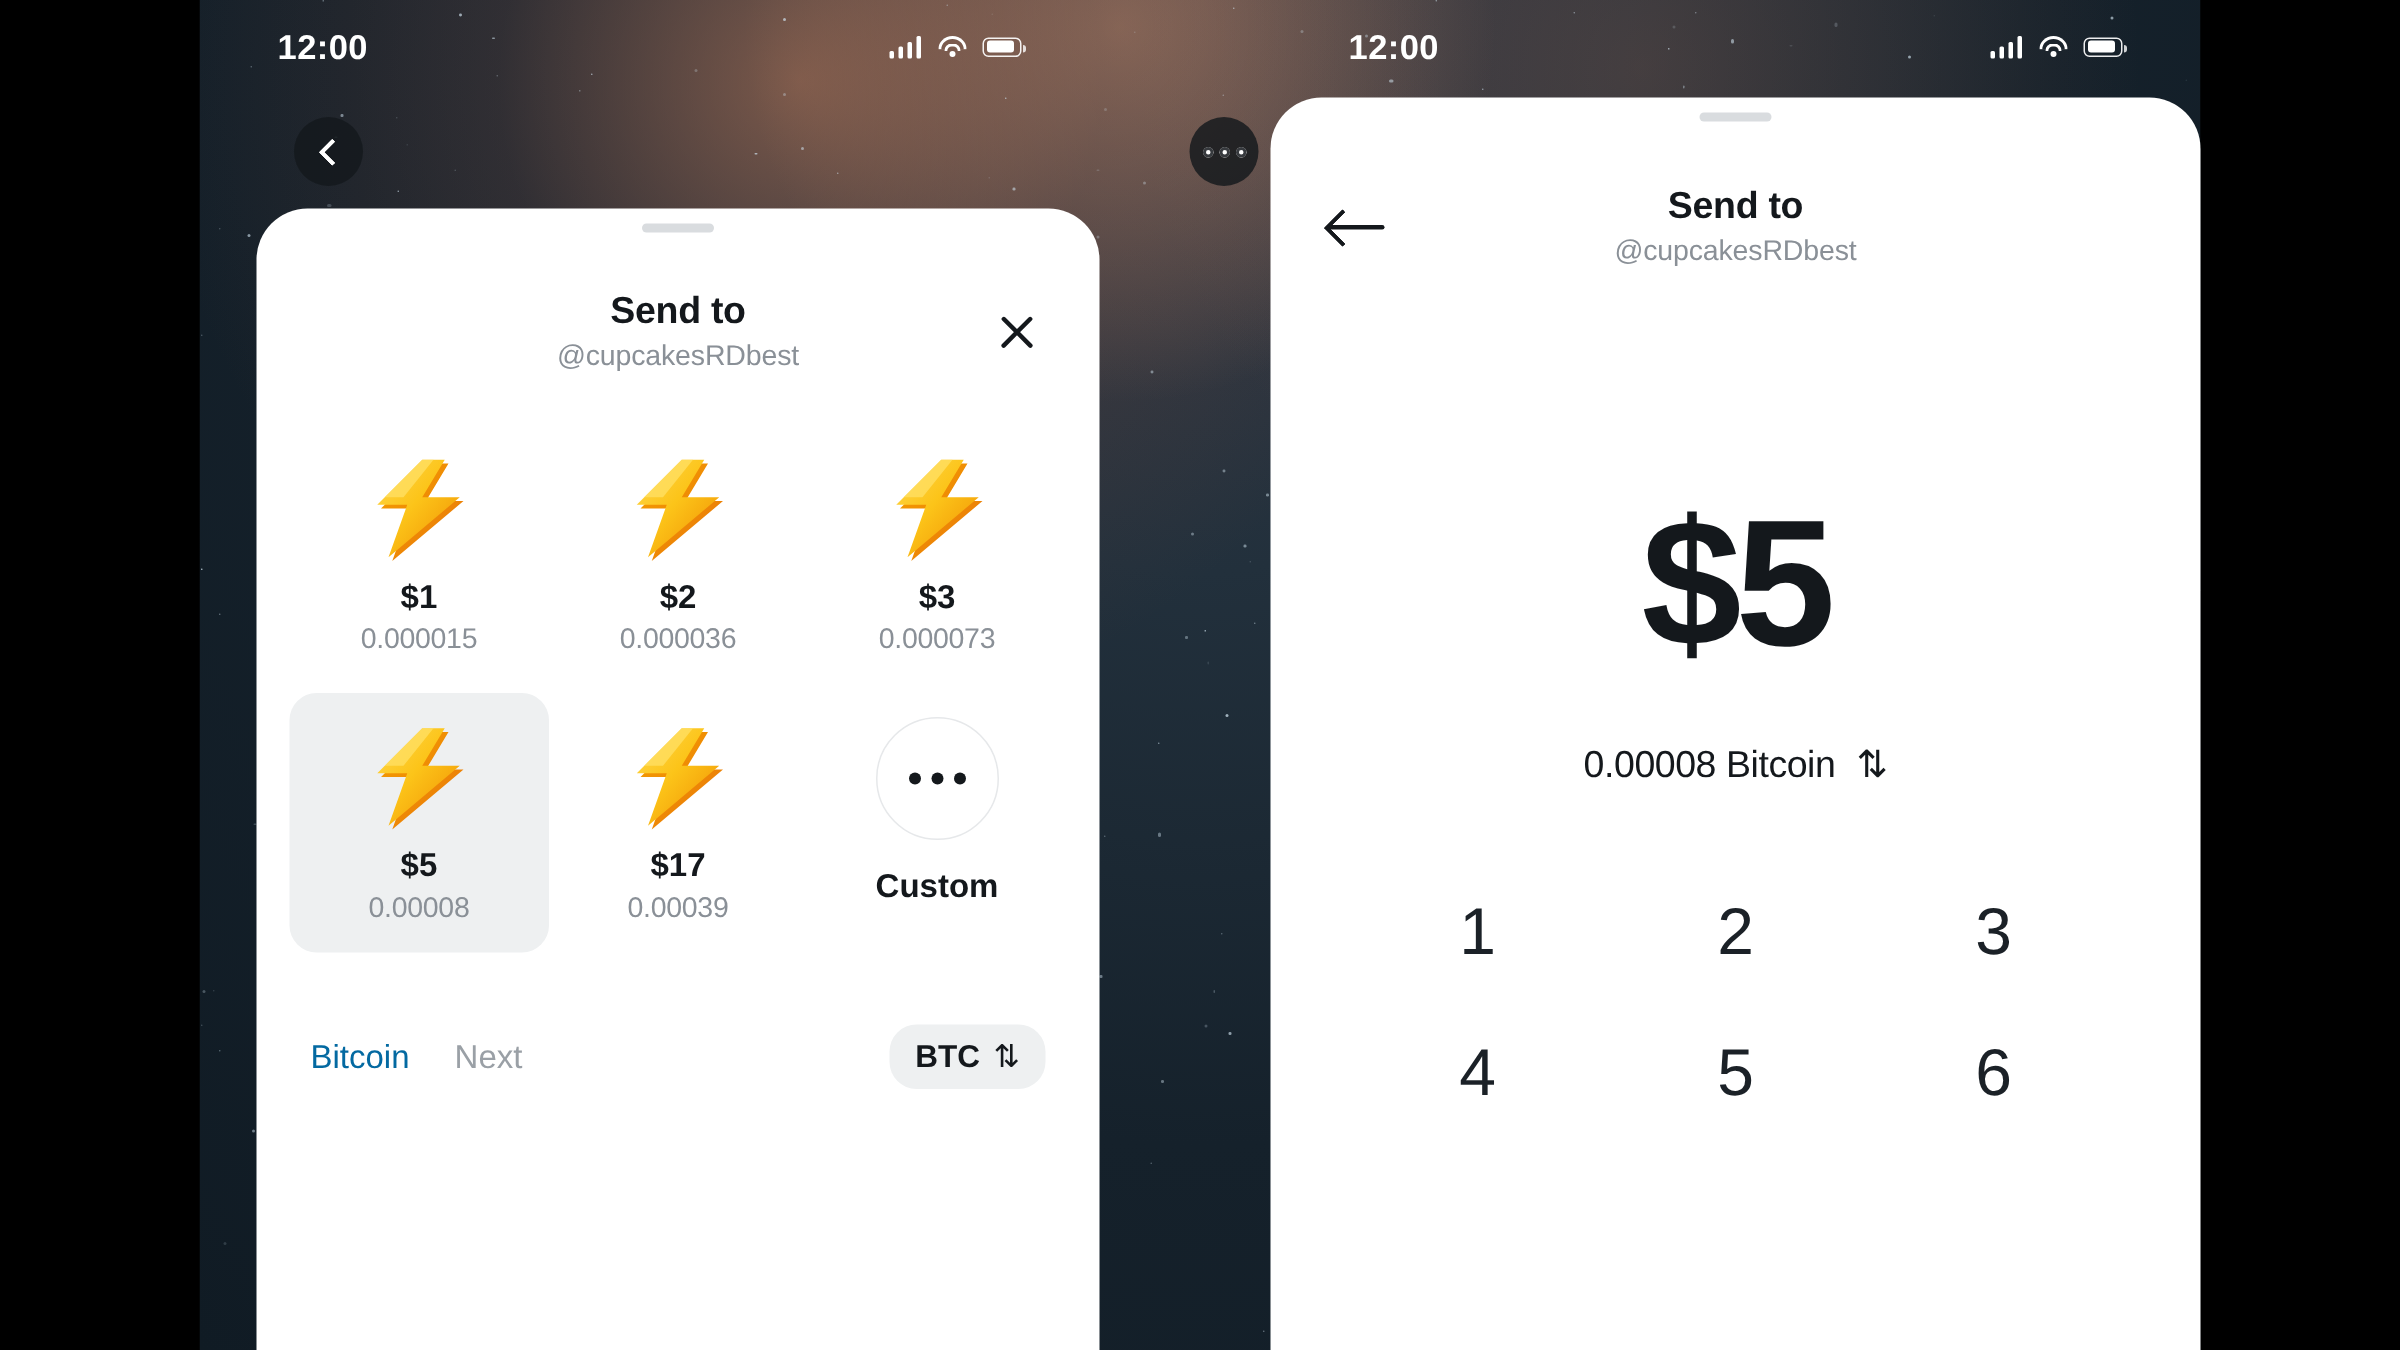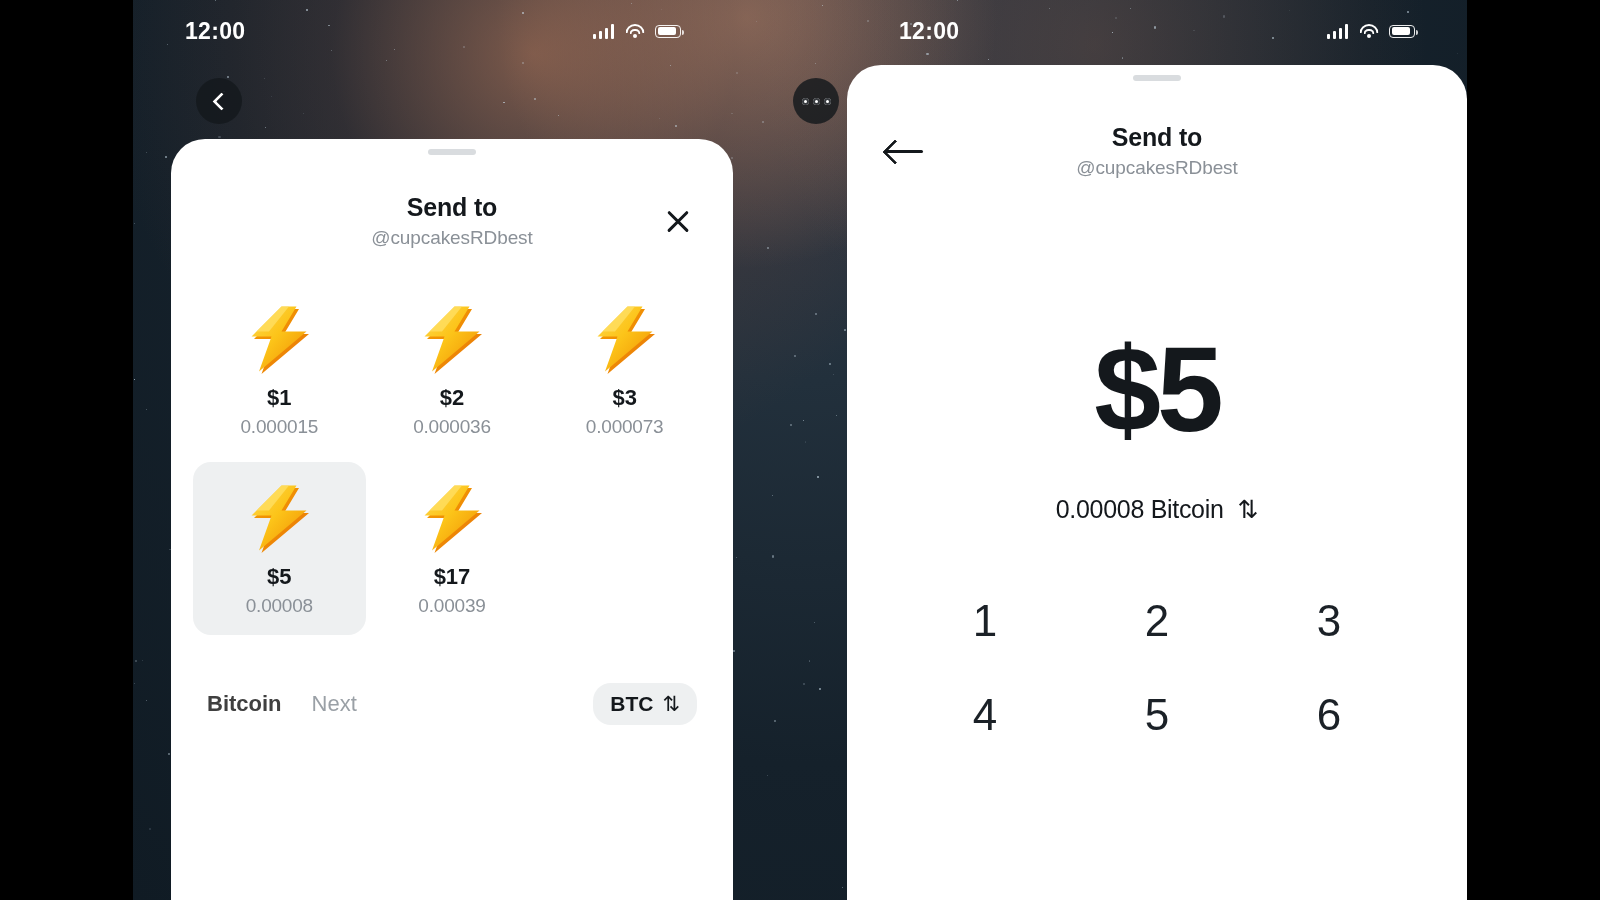--- a/index.html
+++ b/index.html
@@ -114,21 +114,21 @@
   .tile-amount { font-size: 22px; font-weight: 700; color: #14181c; margin-top: 6px; }
   .tile-sub { font-size: 19px; color: #8a9097; margin-top: 5px; letter-spacing: -.2px; }
   .custom-circle { width: 82px; height: 82px; border-radius: 50%; background: #fff;
     border: 1.6px solid #e6e8ea; display: flex; align-items: center; justify-content: center; }
   .custom-circle b { width: 8px; height: 8px; border-radius: 50%; background: #14181c;
     display: block; margin: 0 3.5px; }
   .tile-custom-label { font-size: 22px; font-weight: 700; color: #14181c; margin-top: 18px; }
 
   
   .currency-row { display: flex; align-items: center; padding: 0 36px; margin-top: 48px; }
-  .cur-tab { font-size: 22px; font-weight: 700; color: #404040; margin-right: 30px; }
+  .cur-tab { font-size: 22px; font-weight: 400; color: #0369a1; margin-right: 30px; }
   .cur-tab.muted { color: #9aa0a6; font-weight: 500; }
   .btc-chip { margin-left: auto; background: #eef0f1; border-radius: 18px;
     padding: 9px 17px; font-size: 21px; font-weight: 700; color: #14181c;
     display: flex; align-items: center; gap: 9px; }
   .swap { font-size: 21px; font-weight: 400; }
 
   .next-btn { margin: 32px 32px 0; height: 74px; border-radius: 38px; background: #14181c;
     color: #fff; font-size: 23px; font-weight: 700; display: flex; align-items: center;
     justify-content: center; letter-spacing: -.1px; }
 
@@ -709,20 +709,28 @@
                   <stop offset="100%" stop-color="#e8760a"></stop>
                 </linearGradient>
               </defs>
               <path d="M34 6 L10 30 L26 30 L16 58 L54 26 L34 26 L46 6 Z" fill="url(#bg2)" transform="translate(2,2)"></path>
               <path d="M34 6 L10 30 L26 30 L16 58 L54 26 L34 26 L46 6 Z" fill="url(#bg1)"></path>
               <path d="M34 6 L14 26 L24 26 L40 6 Z" fill="#ffe066" opacity=".75"></path>
             </svg>
             <div class="tile-amount">$17</div>
             <div class="tile-sub">0.00039</div>
           </div>
+          <div class="tile">
+            <div class="custom-circle">
+              <b></b>
+              <b></b>
+              <b></b>
+            </div>
+            <div class="tile-custom-label">Custom</div>
+          </div>
         </div>
 
       <div class="currency-row">
         <div class="cur-tab">Bitcoin</div>
         <div class="cur-tab muted">Next</div>
         <div class="btc-chip">
           <span>BTC</span>
           <span class="swap">⇅</span>
         </div>
       </div>

